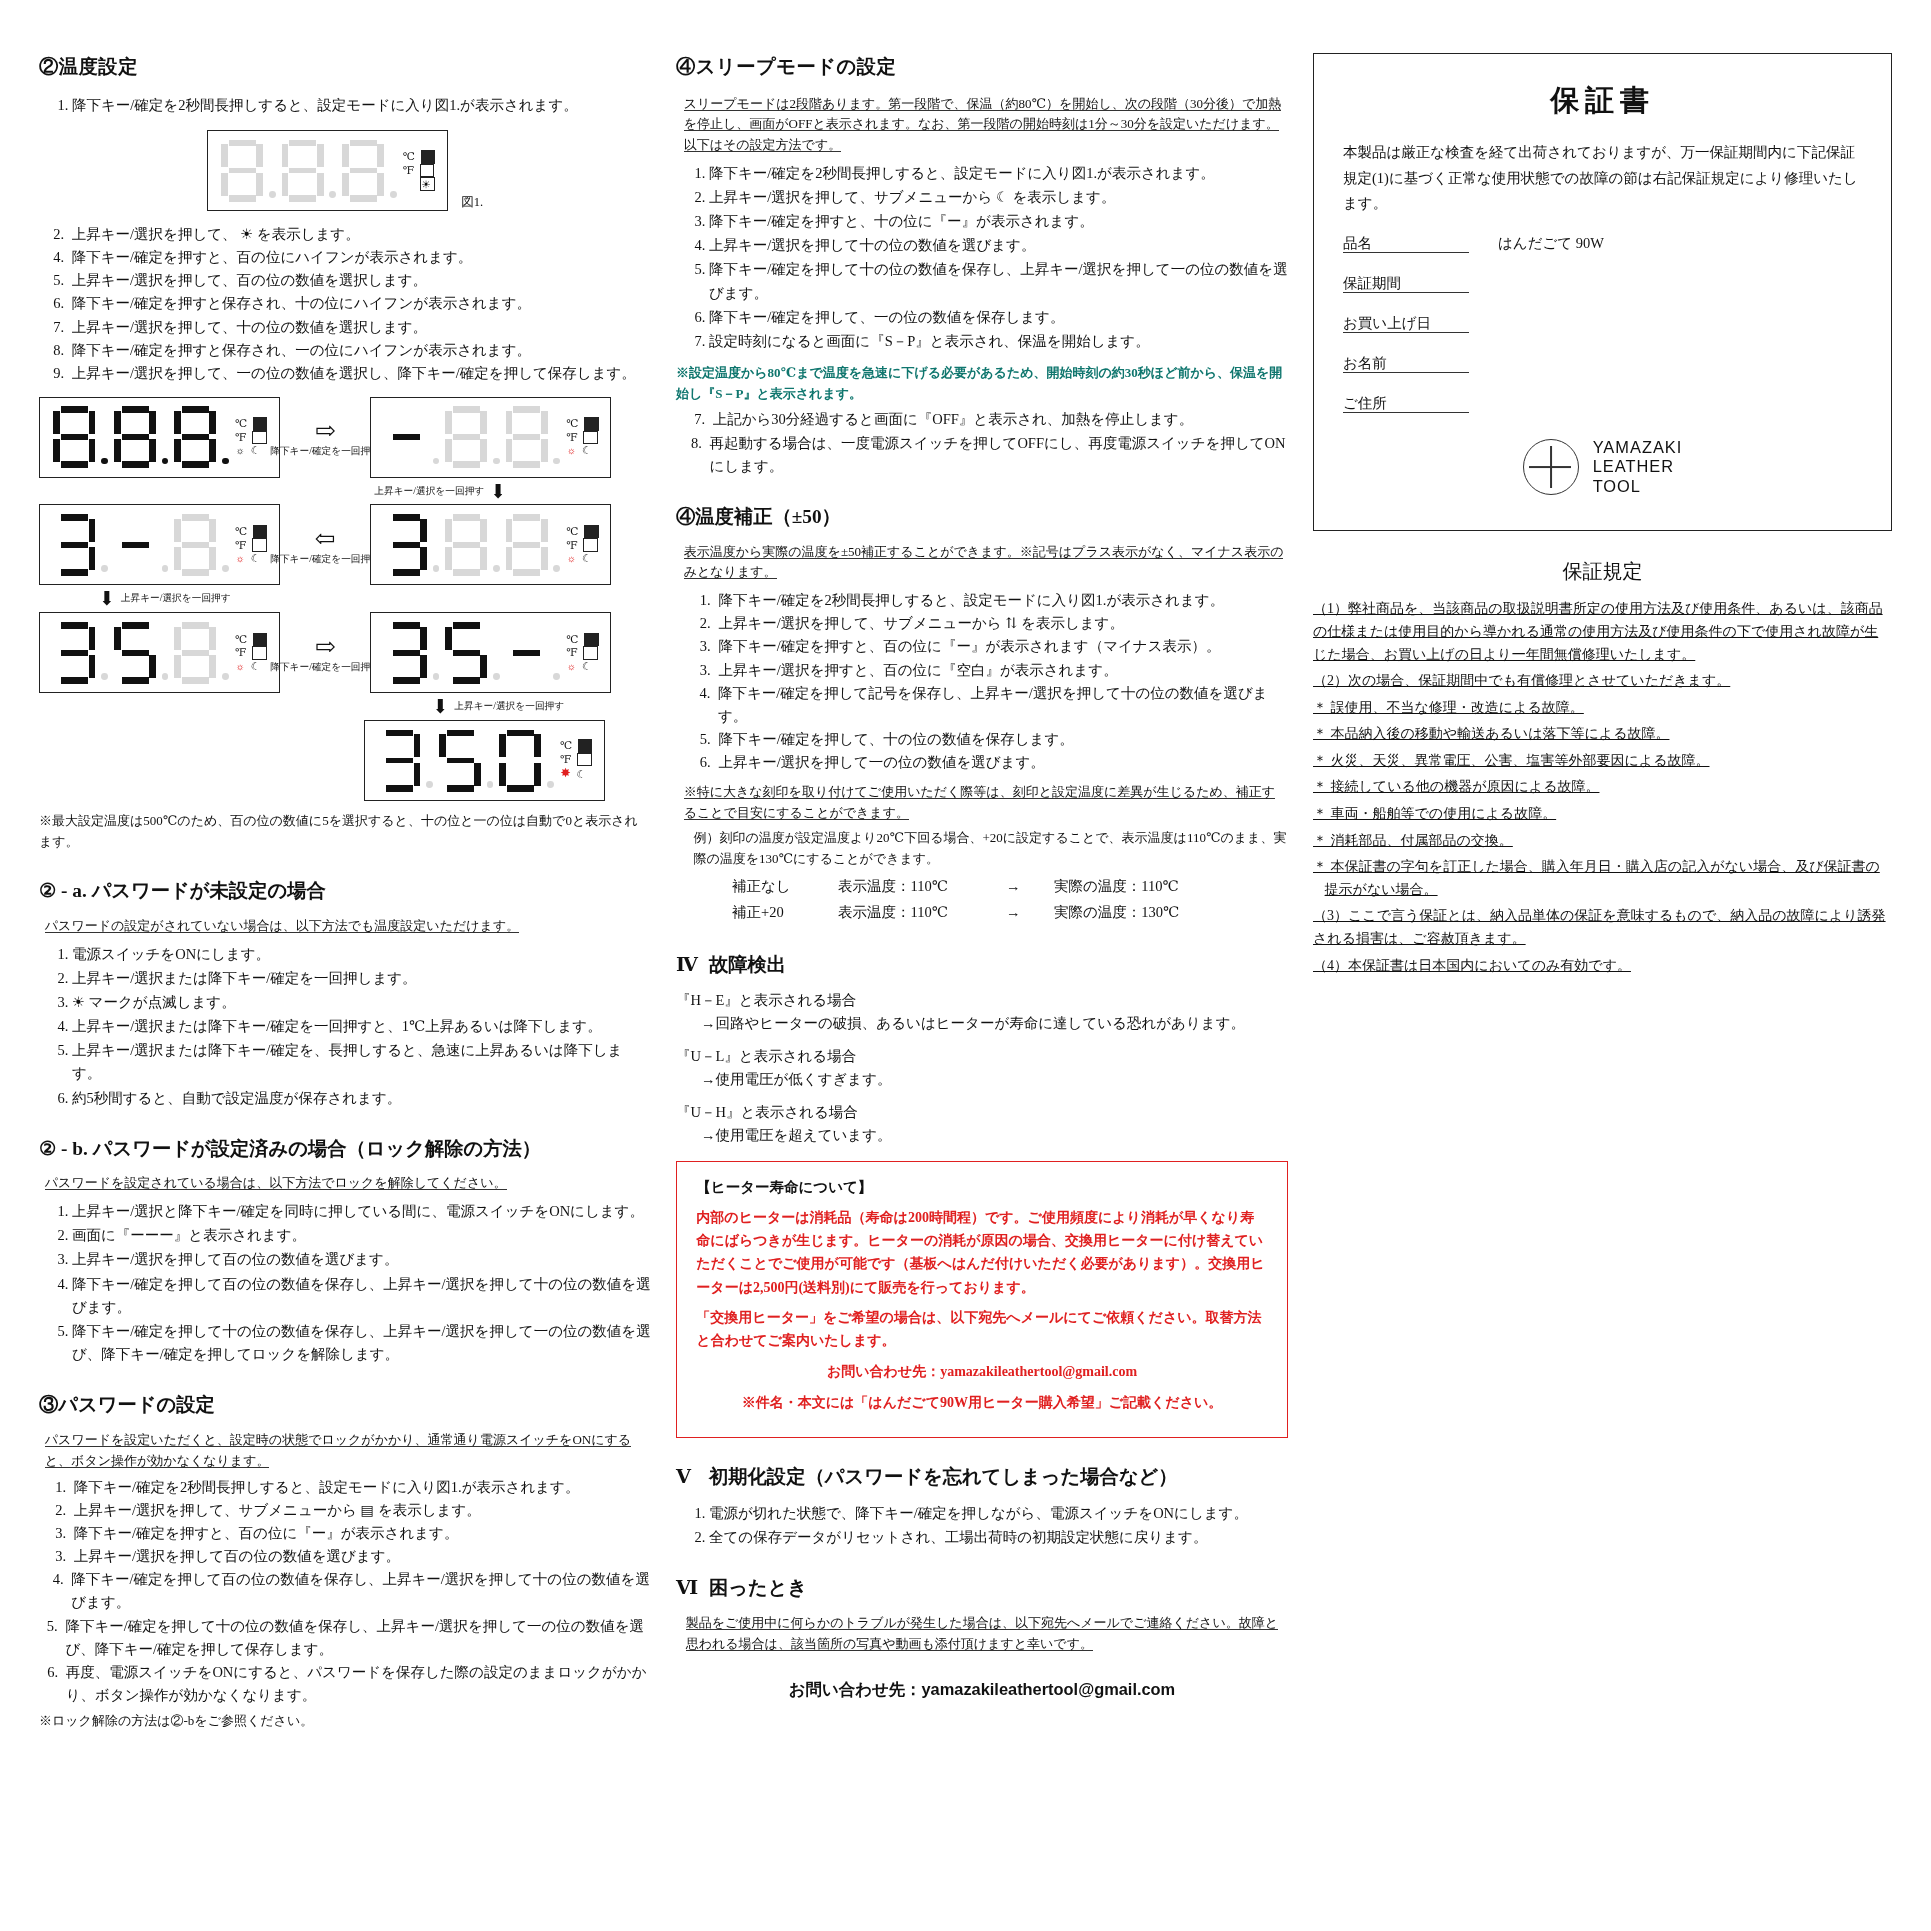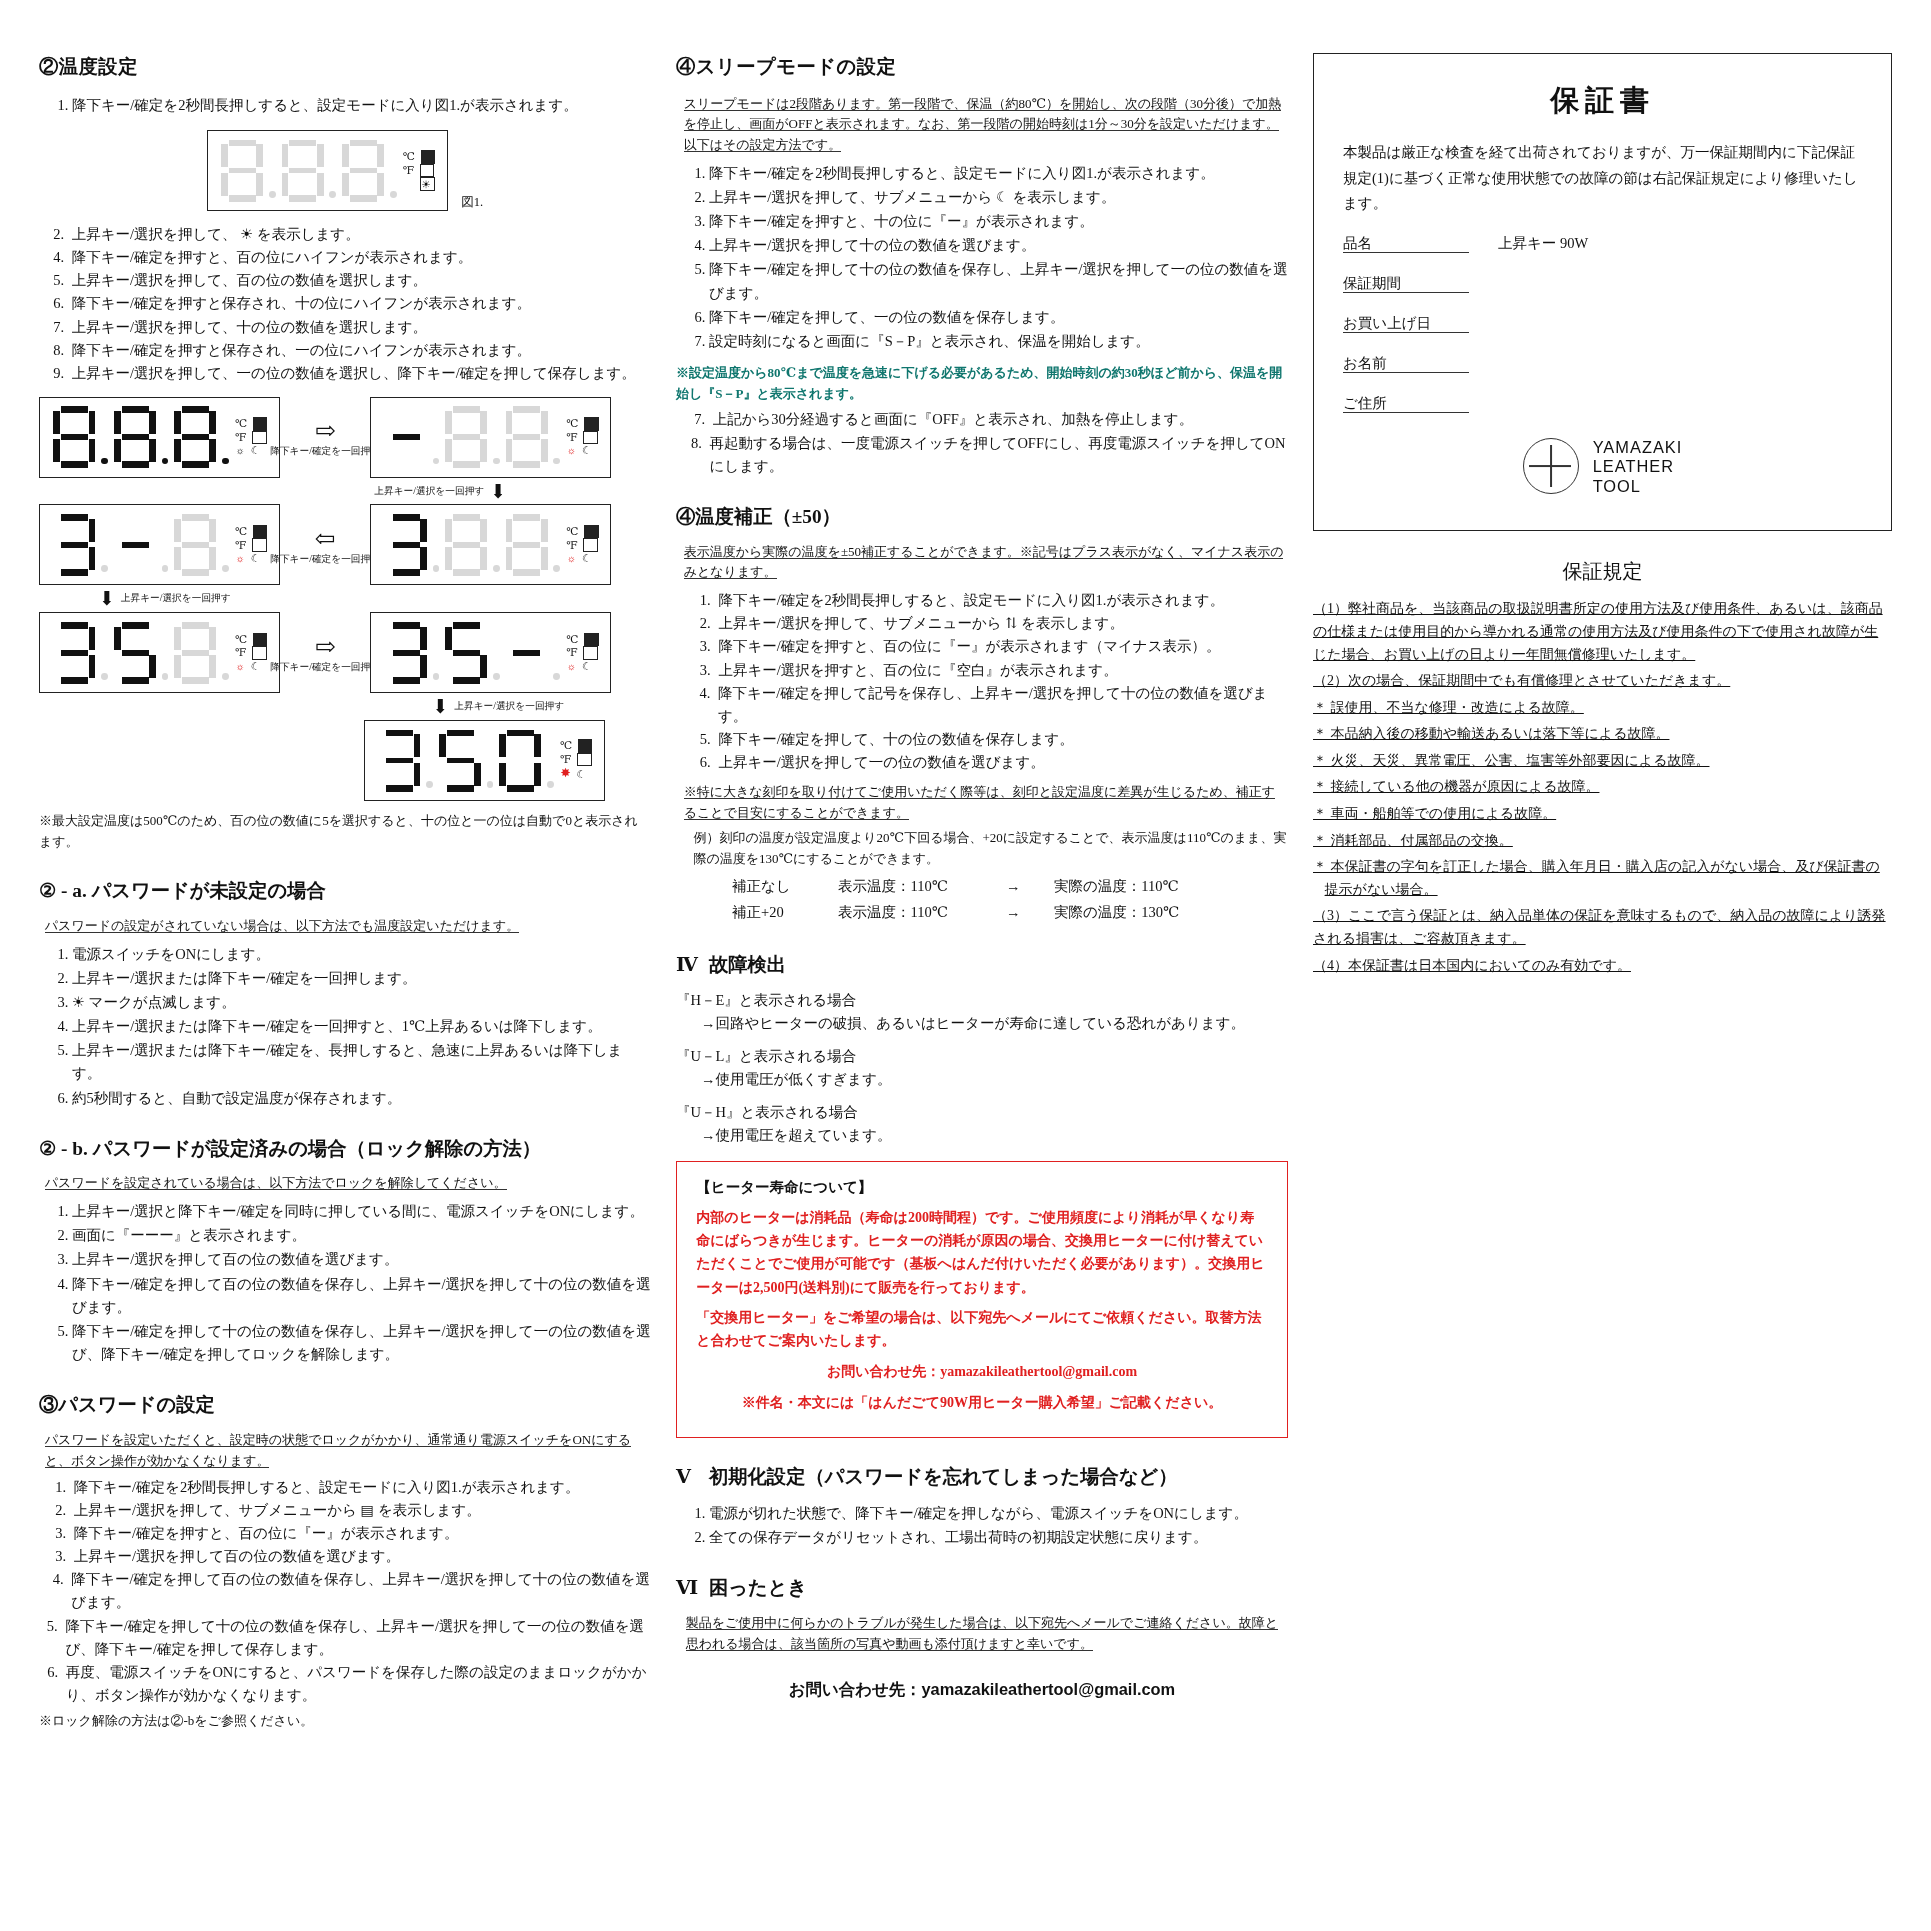--- a/index.html
+++ b/index.html
@@ -41,21 +41,21 @@
   .kakomi{border:1.9px solid #e02020;padding:15.4px 19.3px;margin:13.5px 0 9.7px 0;}
   .kakomi .ttl{font-weight:bold;font-size:14.5px;margin-bottom:9.7px;color:#111;}
   .kakomi p{margin:0 0 7.7px 0;font-size:14px;line-height:1.65;color:#e02020;font-weight:bold;}
   .kakomi .ctr{text-align:center;}
   .warranty{border:1px solid #222;padding:25px 29px 33px 29px;box-sizing:border-box;}
   .warranty h1{font-size:29px;text-align:center;margin:1.9px 0 19.3px 0;letter-spacing:5.8px;font-weight:bold;}
   .warranty p.body{font-size:14.5px;line-height:1.75;margin:0 0 17.4px 0;}
   .wrow{display:flex;font-size:14.5px;margin:0 0 21px 0;}
   .wlabel{width:126px;box-shadow:inset 0 -1px 0 0 #333;}
   .wval{flex:1;padding-left:29px;}
-  .logo{display:flex;align-items:flex-start;justify-content:center;gap:14px;margin-top:25px;}
+  .logo{display:flex;align-items:center;justify-content:center;gap:14px;margin-top:25px;}
   .logo .mark{width:54px;height:54px;border:1.9px solid #333;border-radius:50%;position:relative;}
   .logo .mark:before{content:"";position:absolute;left:50%;top:5.8px;width:1.9px;height:42px;background:#333;transform:translateX(-50%);}
   .logo .mark:after{content:"";position:absolute;top:50%;left:5.8px;height:1.9px;width:42px;background:#333;transform:translateY(-50%);}
   .logo .txt{font-size:16.4px;line-height:1.2;letter-spacing:1px;font-family:"Liberation Sans",sans-serif;}
   .wtitle2{text-align:center;font-size:20px;font-weight:normal;margin:27px 0 13.5px 0;}
   .rules{font-size:14px;line-height:1.62;text-decoration:underline;}
   .rules p{margin:0 0 3.9px 0;}
   .rules .bullet{padding-left:11.6px;text-indent:-11.6px;}
   .romannum{font-size:19.3px;font-weight:bold;margin:25px 0 11.6px 0;}
   .romannum span.n{display:inline-block;width:33px;}
@@ -675,21 +675,21 @@
     <p class="contact">お問い合わせ先：yamazakileathertool@gmail.com</p>
   </div>
 
   <div class="col col3">
     <div class="warranty">
       <h1>保証書</h1>
       <p class="body">本製品は厳正な検査を経て出荷されておりますが、万一保証期間内に下記保証規定(1)に基づく正常な使用状態での故障の節は右記保証規定により修理いたします。</p>
 
       <div class="wrow">
         <span class="wlabel">品名</span>
-        <span class="wval">上昇キー 90W</span>
+        <span class="wval">はんだごて 90W</span>
       </div>
       <div class="wrow">
         <span class="wlabel">保証期間</span>
         <span class="wval"></span>
       </div>
       <div class="wrow">
         <span class="wlabel">お買い上げ日</span>
         <span class="wval"></span>
       </div>
       <div class="wrow">

